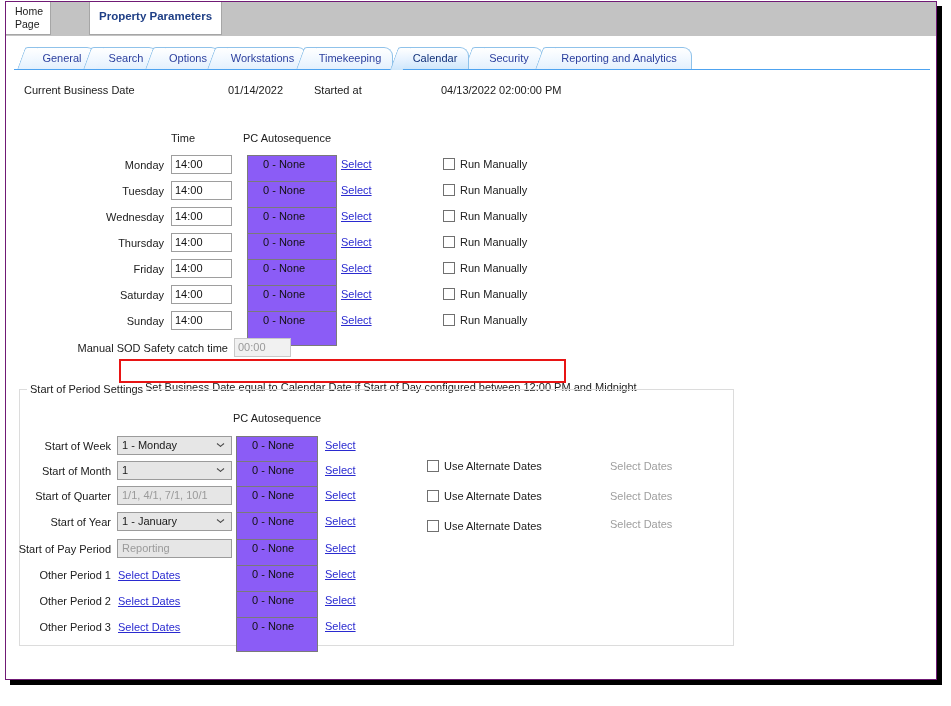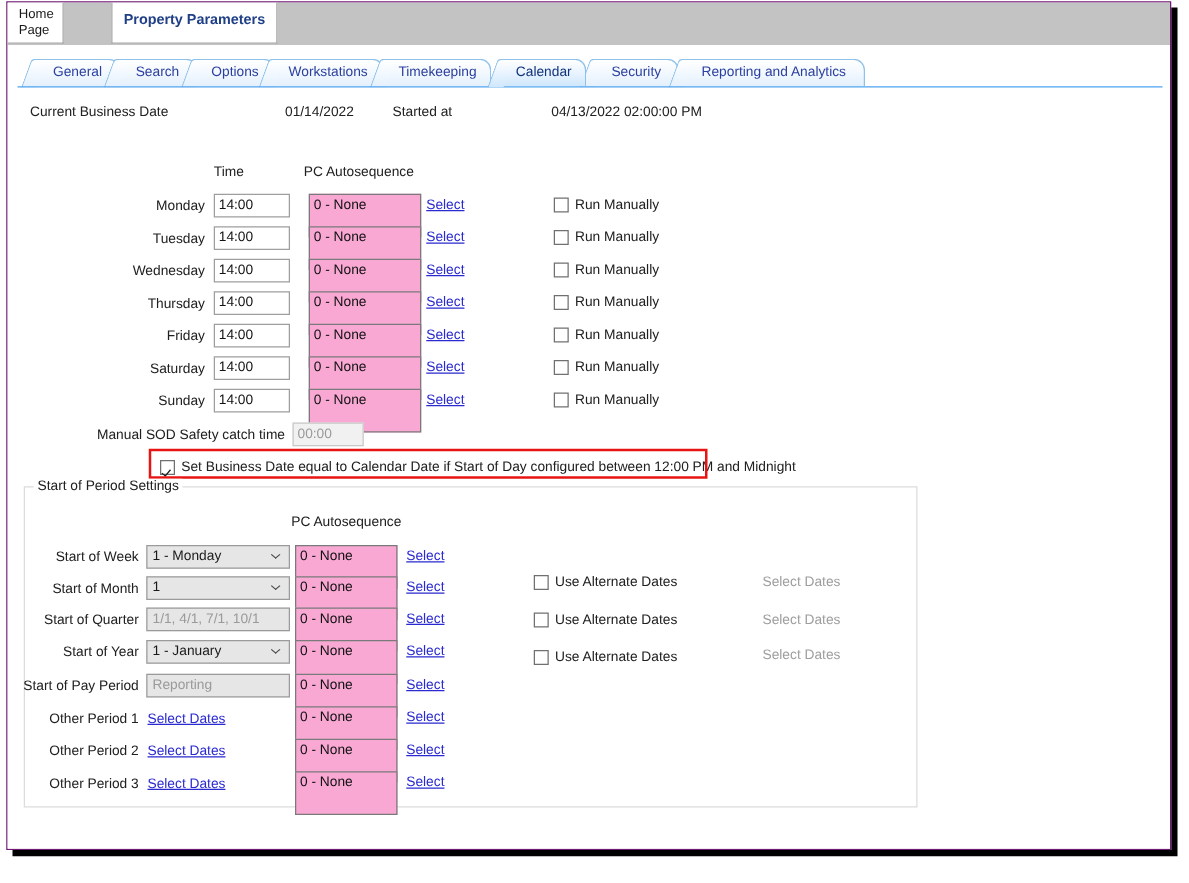--- a/index.html
+++ b/index.html
@@ -158,26 +158,26 @@
     color: #111;
     line-height: 17px;
     padding-left: 3px;
   }
   .spin.dis { background: #f1f1f1; color: #9a9a9a; border-color: #c8c8c8; }
 
   .txt {
     position: absolute;
     height: 35px;
     border: 1px solid #7a7a7a;
-    background: #f9a8d4;
+    background: #8b5cf6;
     box-sizing: border-box;
     font-size: 11px;
     color: #111;
     line-height: 17px;
-    padding-left: 3px;
+    padding-left: 15px;
     white-space: nowrap;
     overflow: hidden;
   }
 
   .combo {
     position: absolute;
     height: 19px;
     border: 1px solid #9b9b9b;
     background: #e6e6e6;
     box-sizing: border-box;
@@ -373,21 +373,21 @@
       <div class="txt" style="left:241px;top:240px;width:90px;">0 - None</div>
       <div class="link" style="left:335px;top:243px;">Select</div>
       <div class="cb" style="left:437px;top:243px;">
         <span class="box"></span>
         <span>Run Manually</span>
       </div>
 
       <div class="lbl r" style="left:0px;width:222px;top:271px;">Manual SOD Safety catch time</div>
       <div class="spin dis" style="left:228px;top:267px;width:57px;">00:00</div>
 
-      <div class="cb" style="left:122px;top:297px;text-align:right;">
+      <div class="cb" style="left:122px;top:310px;text-align:right;">
         <span class="box checked"></span>
         <span>Set Business Date equal to Calendar Date if Start of Day configured between 12:00 PM and Midnight</span>
       </div>
       <div class="redbox" style="left:113px;top:288px;width:447px;height:24px;"></div>
 
       <div class="group" style="left:13px;top:318px;width:715px;height:257px;">
         <span class="caption">Start of Period Settings</span>
       </div>
 
       <div class="lbl" style="left:227px;top:341px;">PC Autosequence</div>

